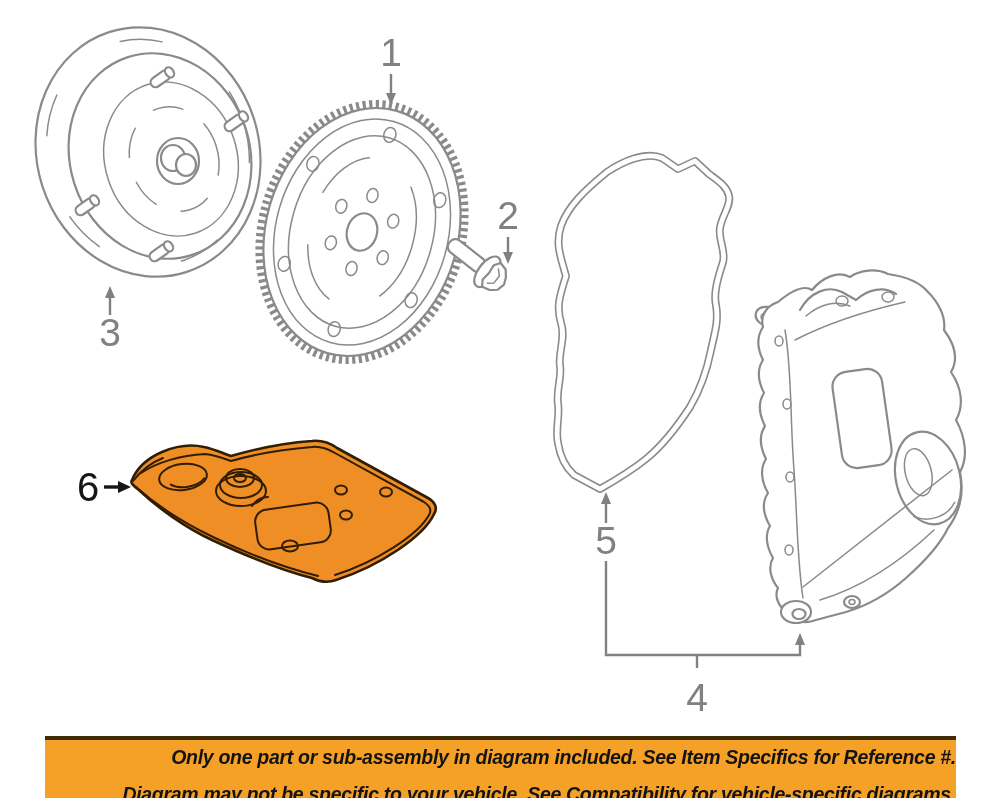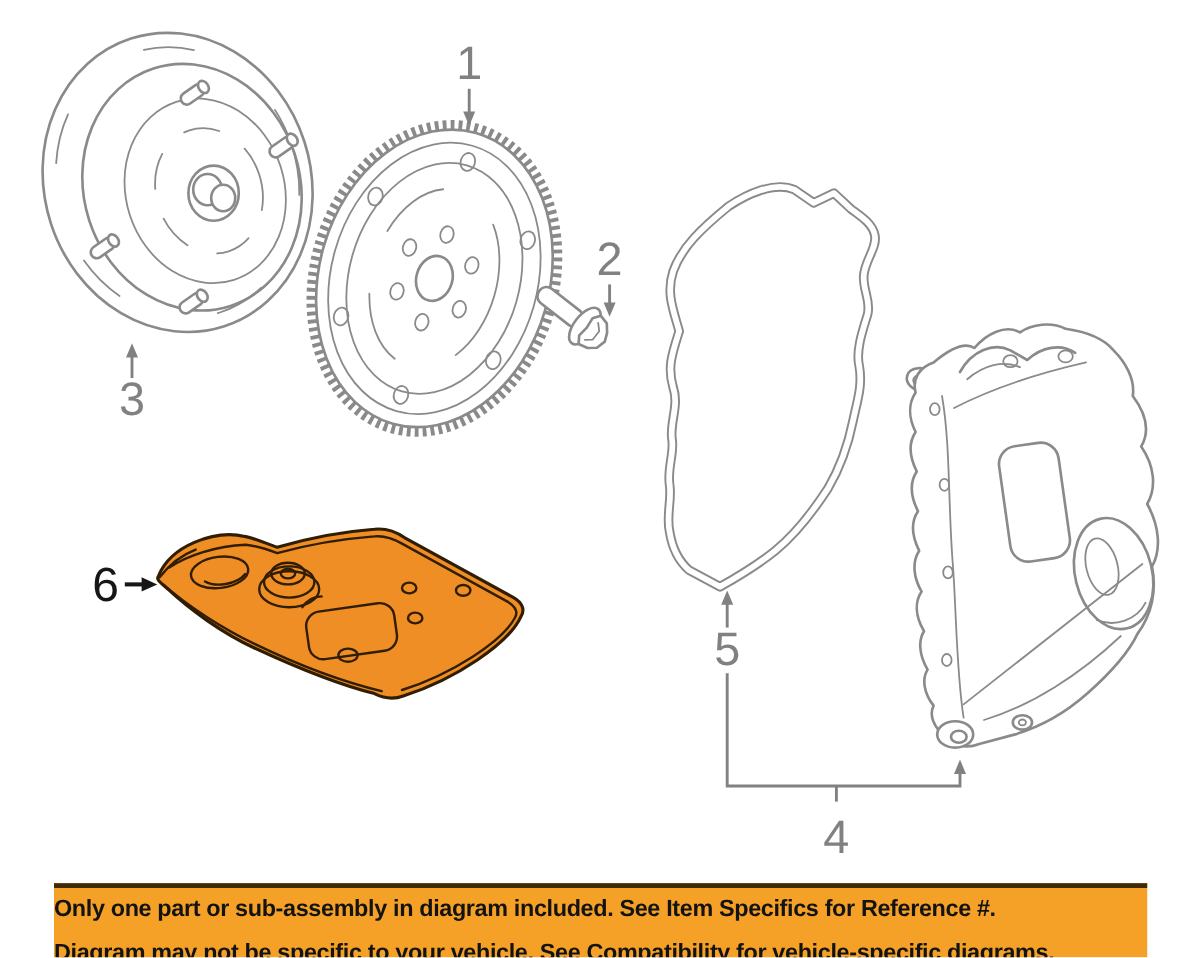--- a/index.html
+++ b/index.html
@@ -23,21 +23,21 @@
   .lbl {fill:var(--label-gray);font:39px "Liberation Sans",sans-serif;text-anchor:middle;}
   .lblk{fill:var(--black);font:40px "Liberation Sans",sans-serif;text-anchor:middle;}
   .arw {stroke:var(--label-gray);stroke-width:2.4;fill:none;}
   .ah  {fill:var(--label-gray);stroke:none;}
   .arwk{stroke:var(--black);stroke-width:3.4;fill:none;}
   .ahk {fill:var(--black);stroke:none;}
 
   
   .banner{position:absolute;left:45px;top:736px;width:911px;height:62px;box-sizing:border-box;
           background:var(--banner-bg);border-top:4px solid var(--banner-border);
-          color:var(--banner-text);text-align:left;}
+          color:var(--banner-text);text-align:right;font-style:italic;}
   .banner .l{font-weight:bold;font-size:19.5px;line-height:25px;letter-spacing:-0.3px;white-space:nowrap;margin-top:12px;}
   .banner .l:first-child{margin-top:5px;}
 </style>
 </head>
 <body>
 
 <div id="stage">
 
 <svg width="1000" height="735" viewBox="0 0 1000 735">
 

